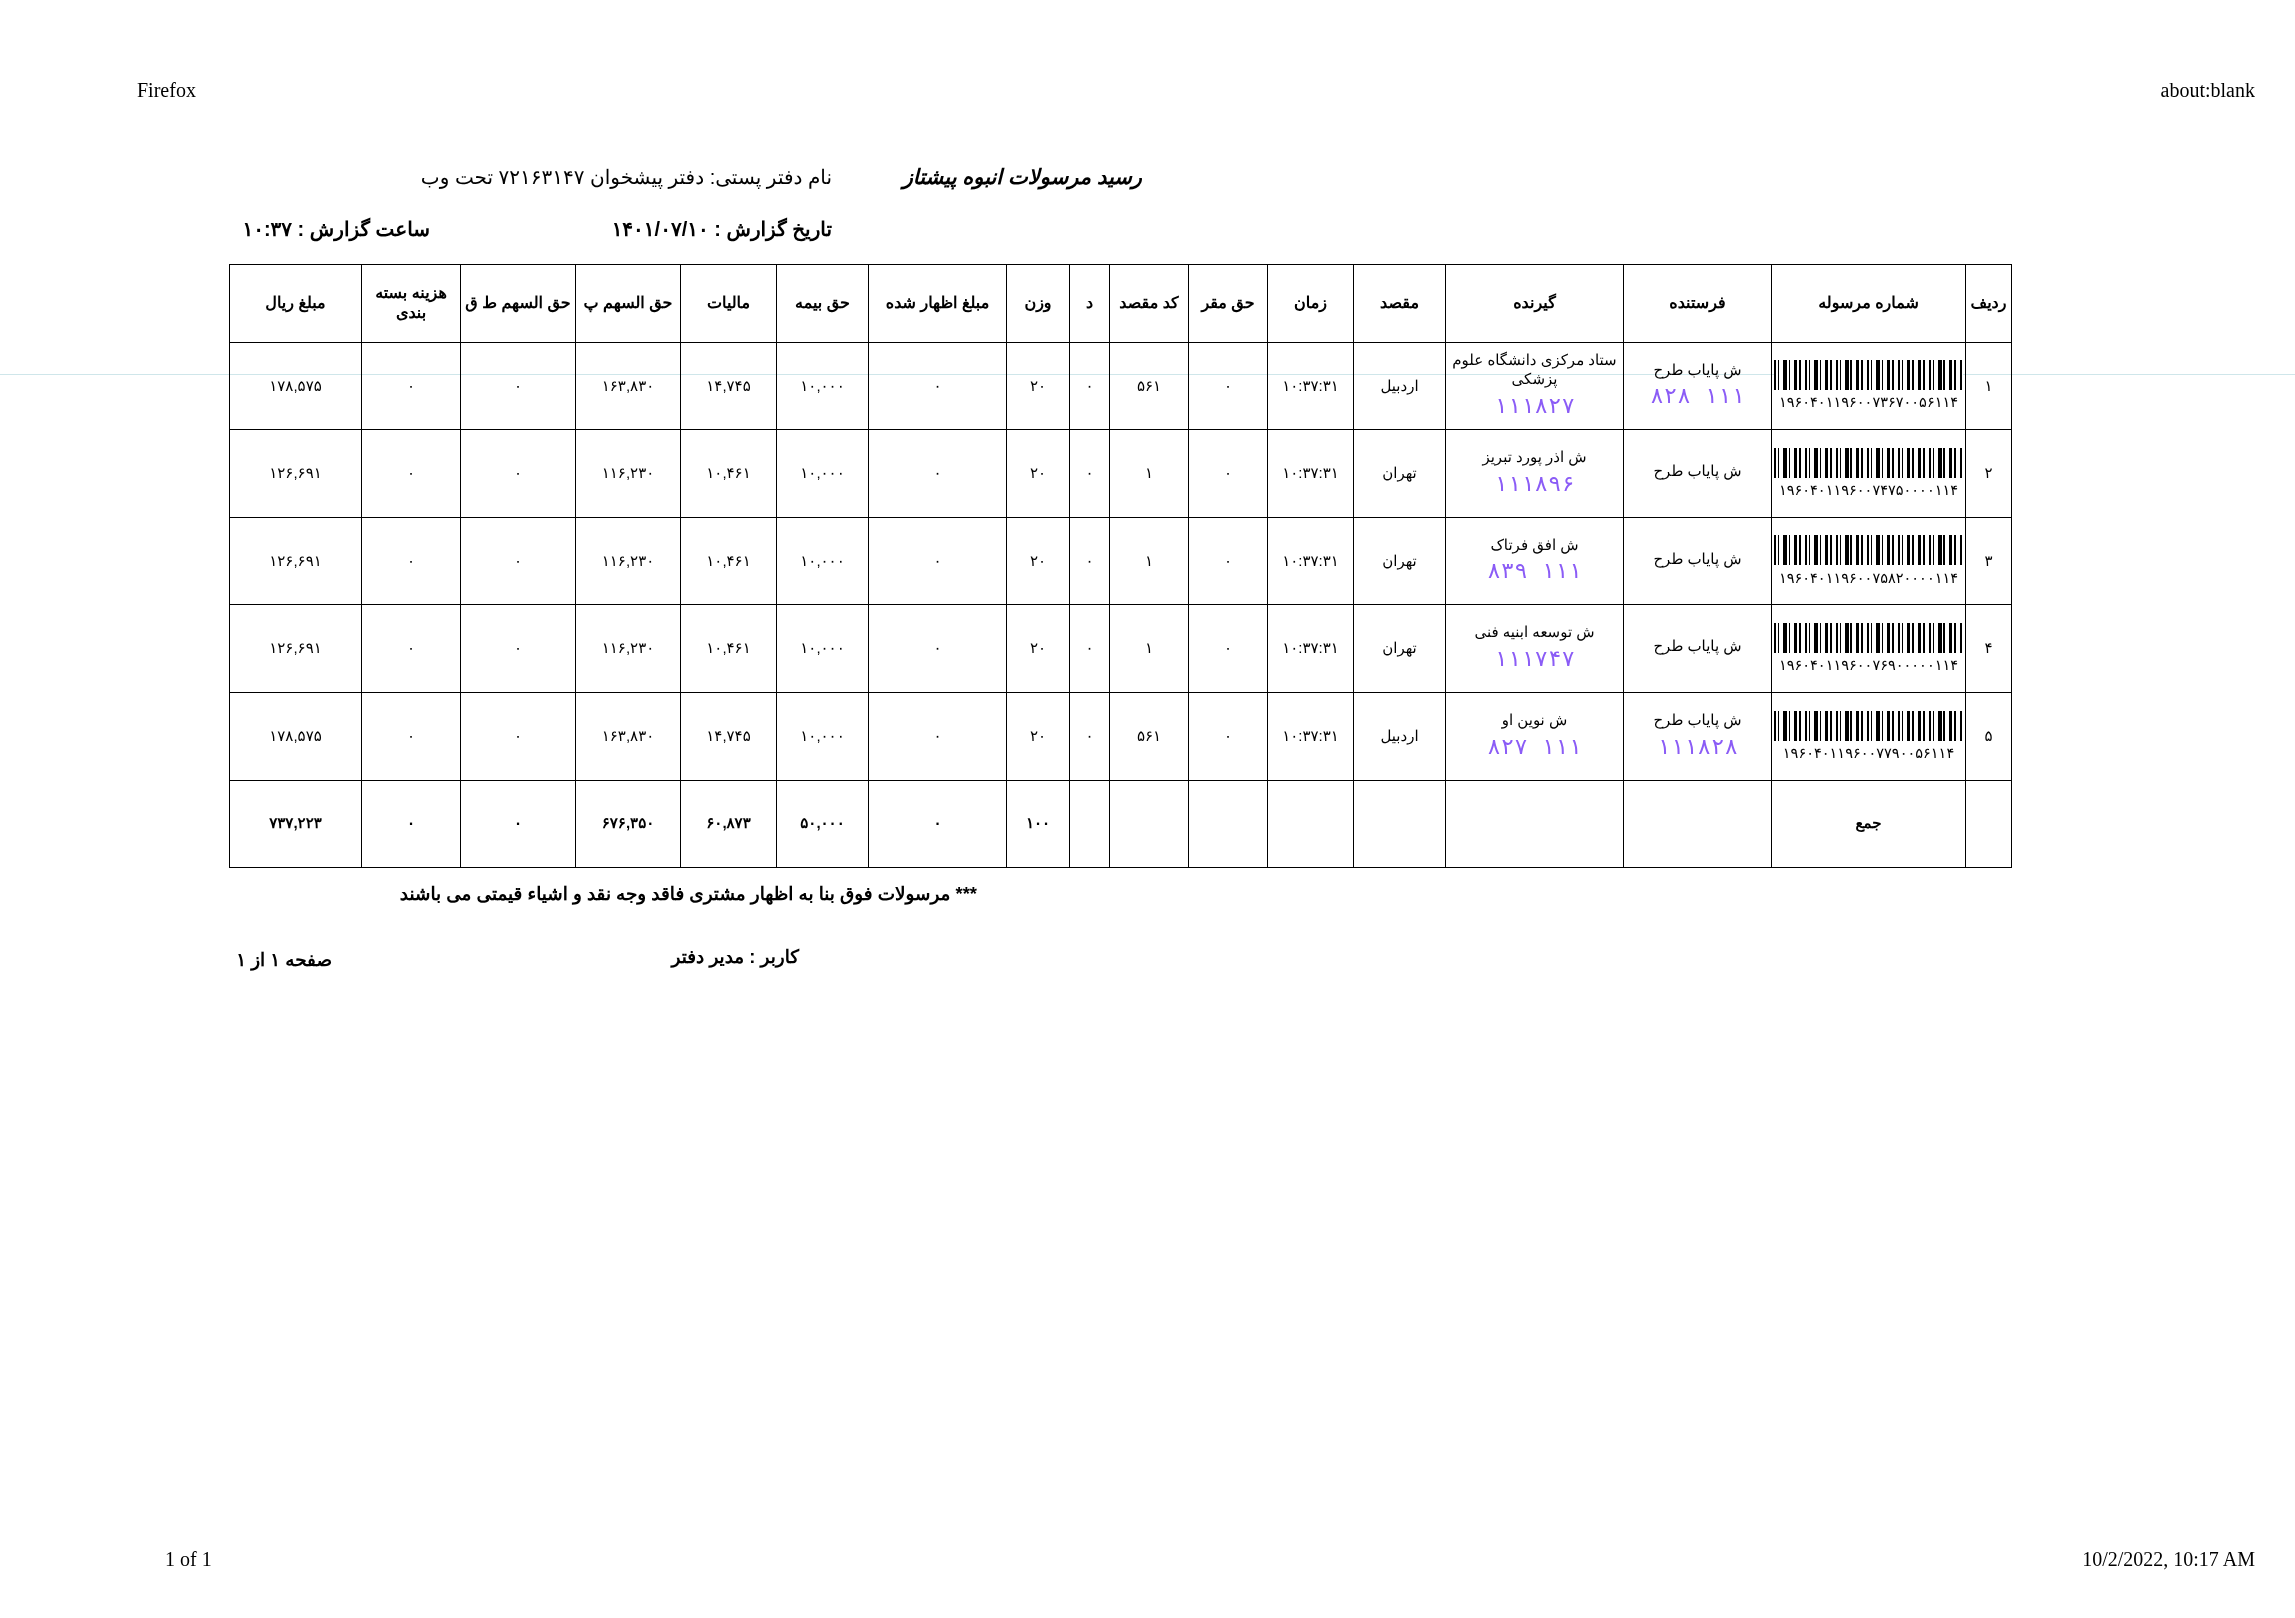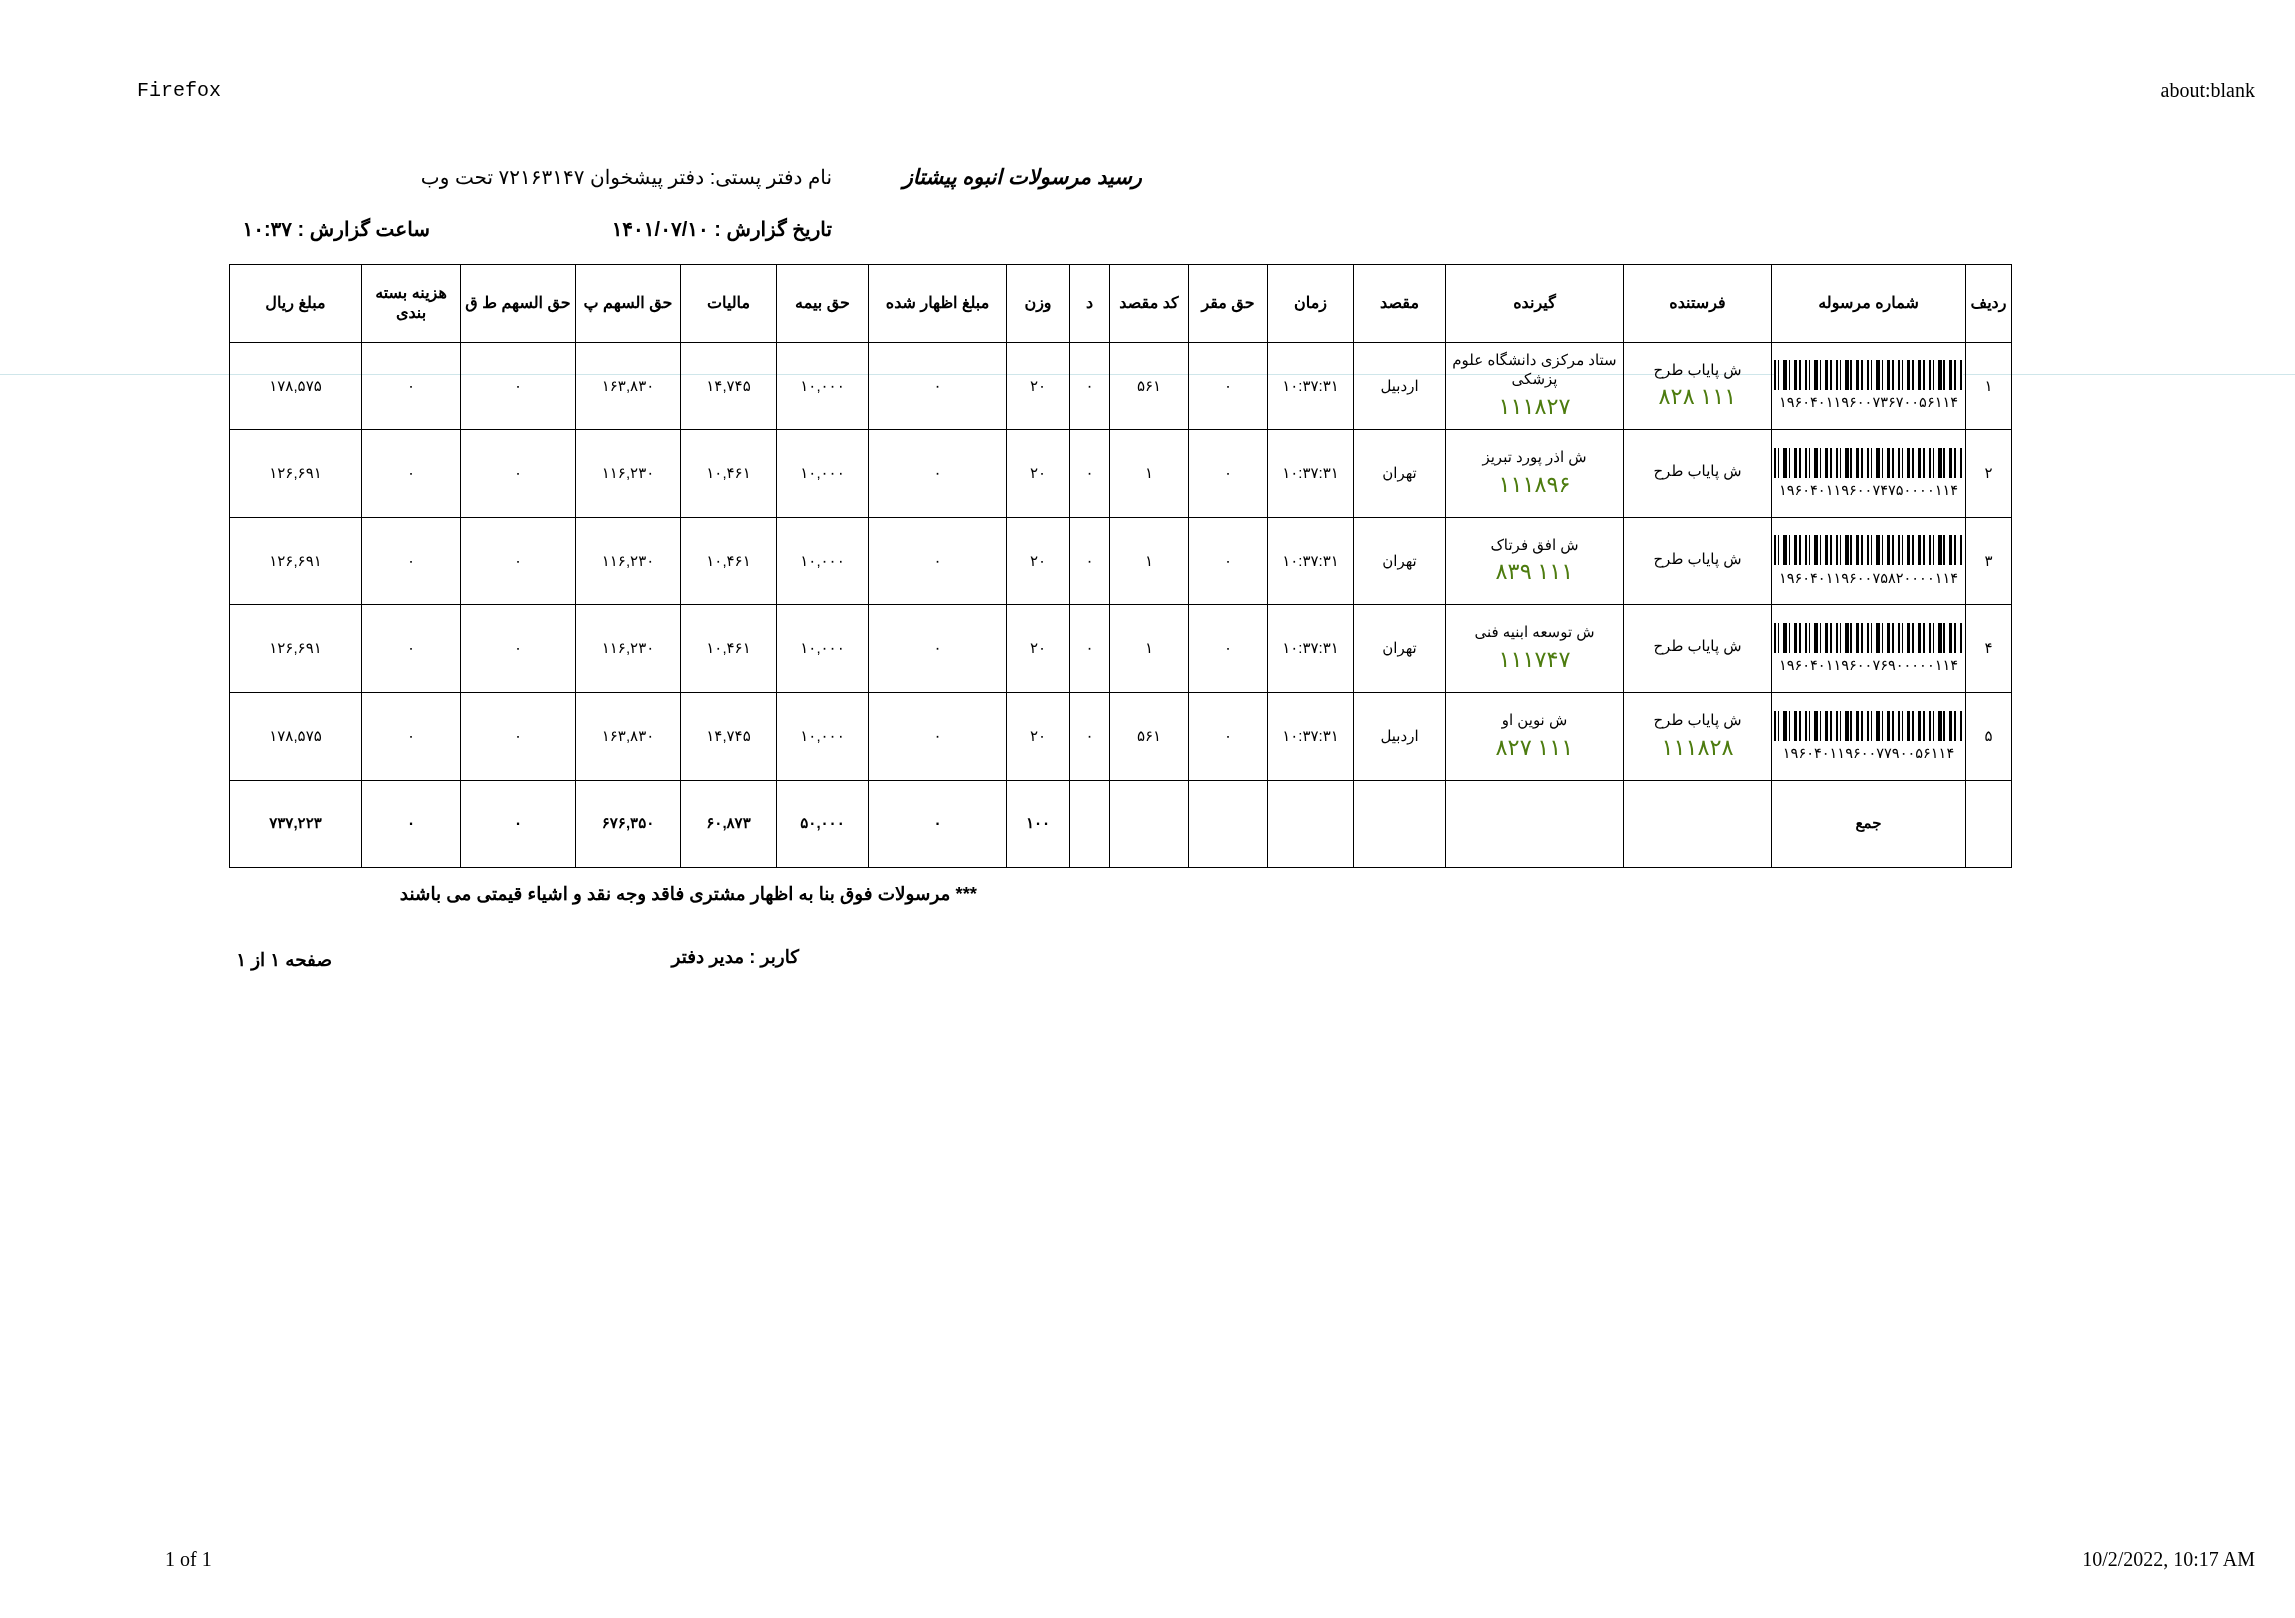--- a/index.html
+++ b/index.html
@@ -22,21 +22,21 @@
     top: 79px;
     left: 0;
     width: 100%;
     height: 26px;
   }
   .print-header .left {
     position: absolute;
     left: 137px;
     top: 0;
     font-size: 20px;
-    font-family: Liberation Mono, monospace;
+    font-family: Liberation Serif, serif;
   }
   .print-header .right {
     position: absolute;
     right: 40px;
     top: 0;
     font-size: 20px;
     font-family: "Liberation Serif", serif;
   }
   .print-footer {
     position: absolute;
@@ -159,23 +159,23 @@
       #000 14.5px, #000 16px, #fff 16px, #fff 20px,
       #000 20px, #000 23px, #fff 23px, #fff 25px,
       #000 25px, #000 27px, #fff 27px, #fff 31px);
     margin: 0 auto 3.3px auto;
   }
   .barcode-num {
     font-size: 14.5px;
     letter-spacing: 0.3px;
   }
   .handwrite {
-    color: #4d7c0f;
+    color: #8b5cf6;
     font-size: 22.4px;
-    font-family: Liberation Serif, serif;
+    font-family: Liberation Mono, monospace;
     display: block;
     margin-top: 4px;
     letter-spacing: 1.3px;
   }
   .receiver-name { font-size: 15px; }
   .dot-cell { font-size: 17px; }
 
   .total-row td { height: 57px; font-size: 17px; font-weight: bold; }
 
   .note {

